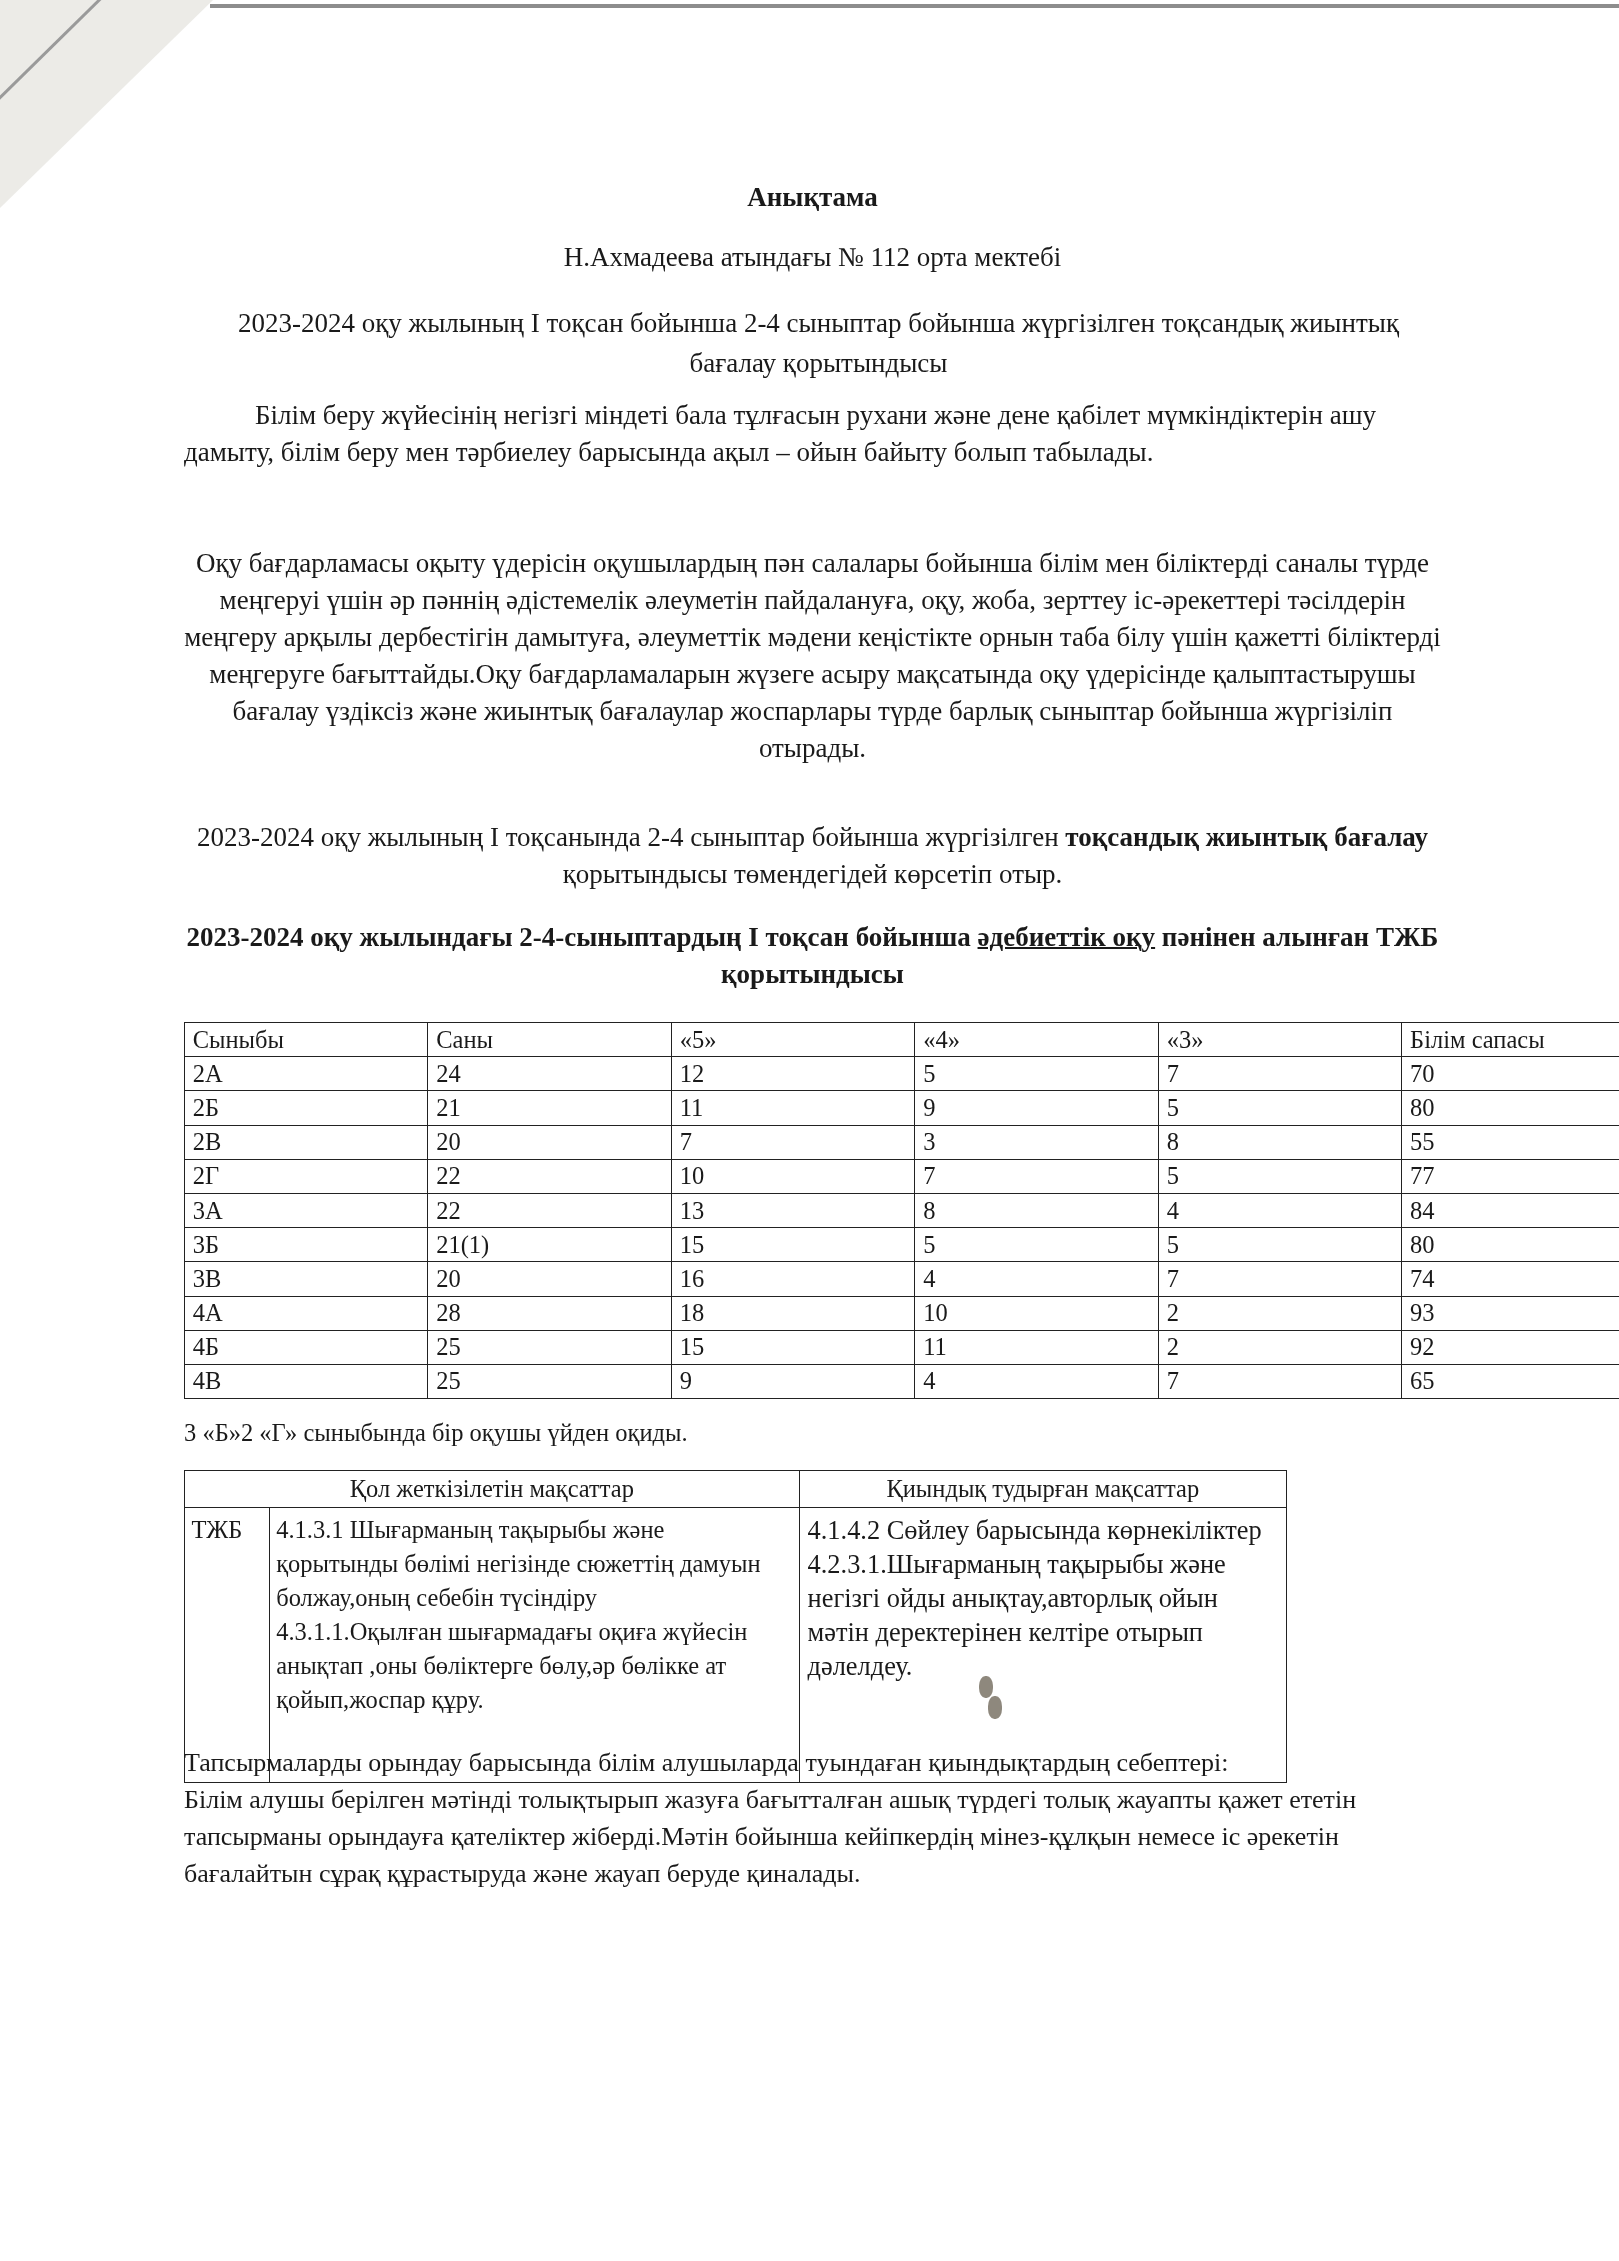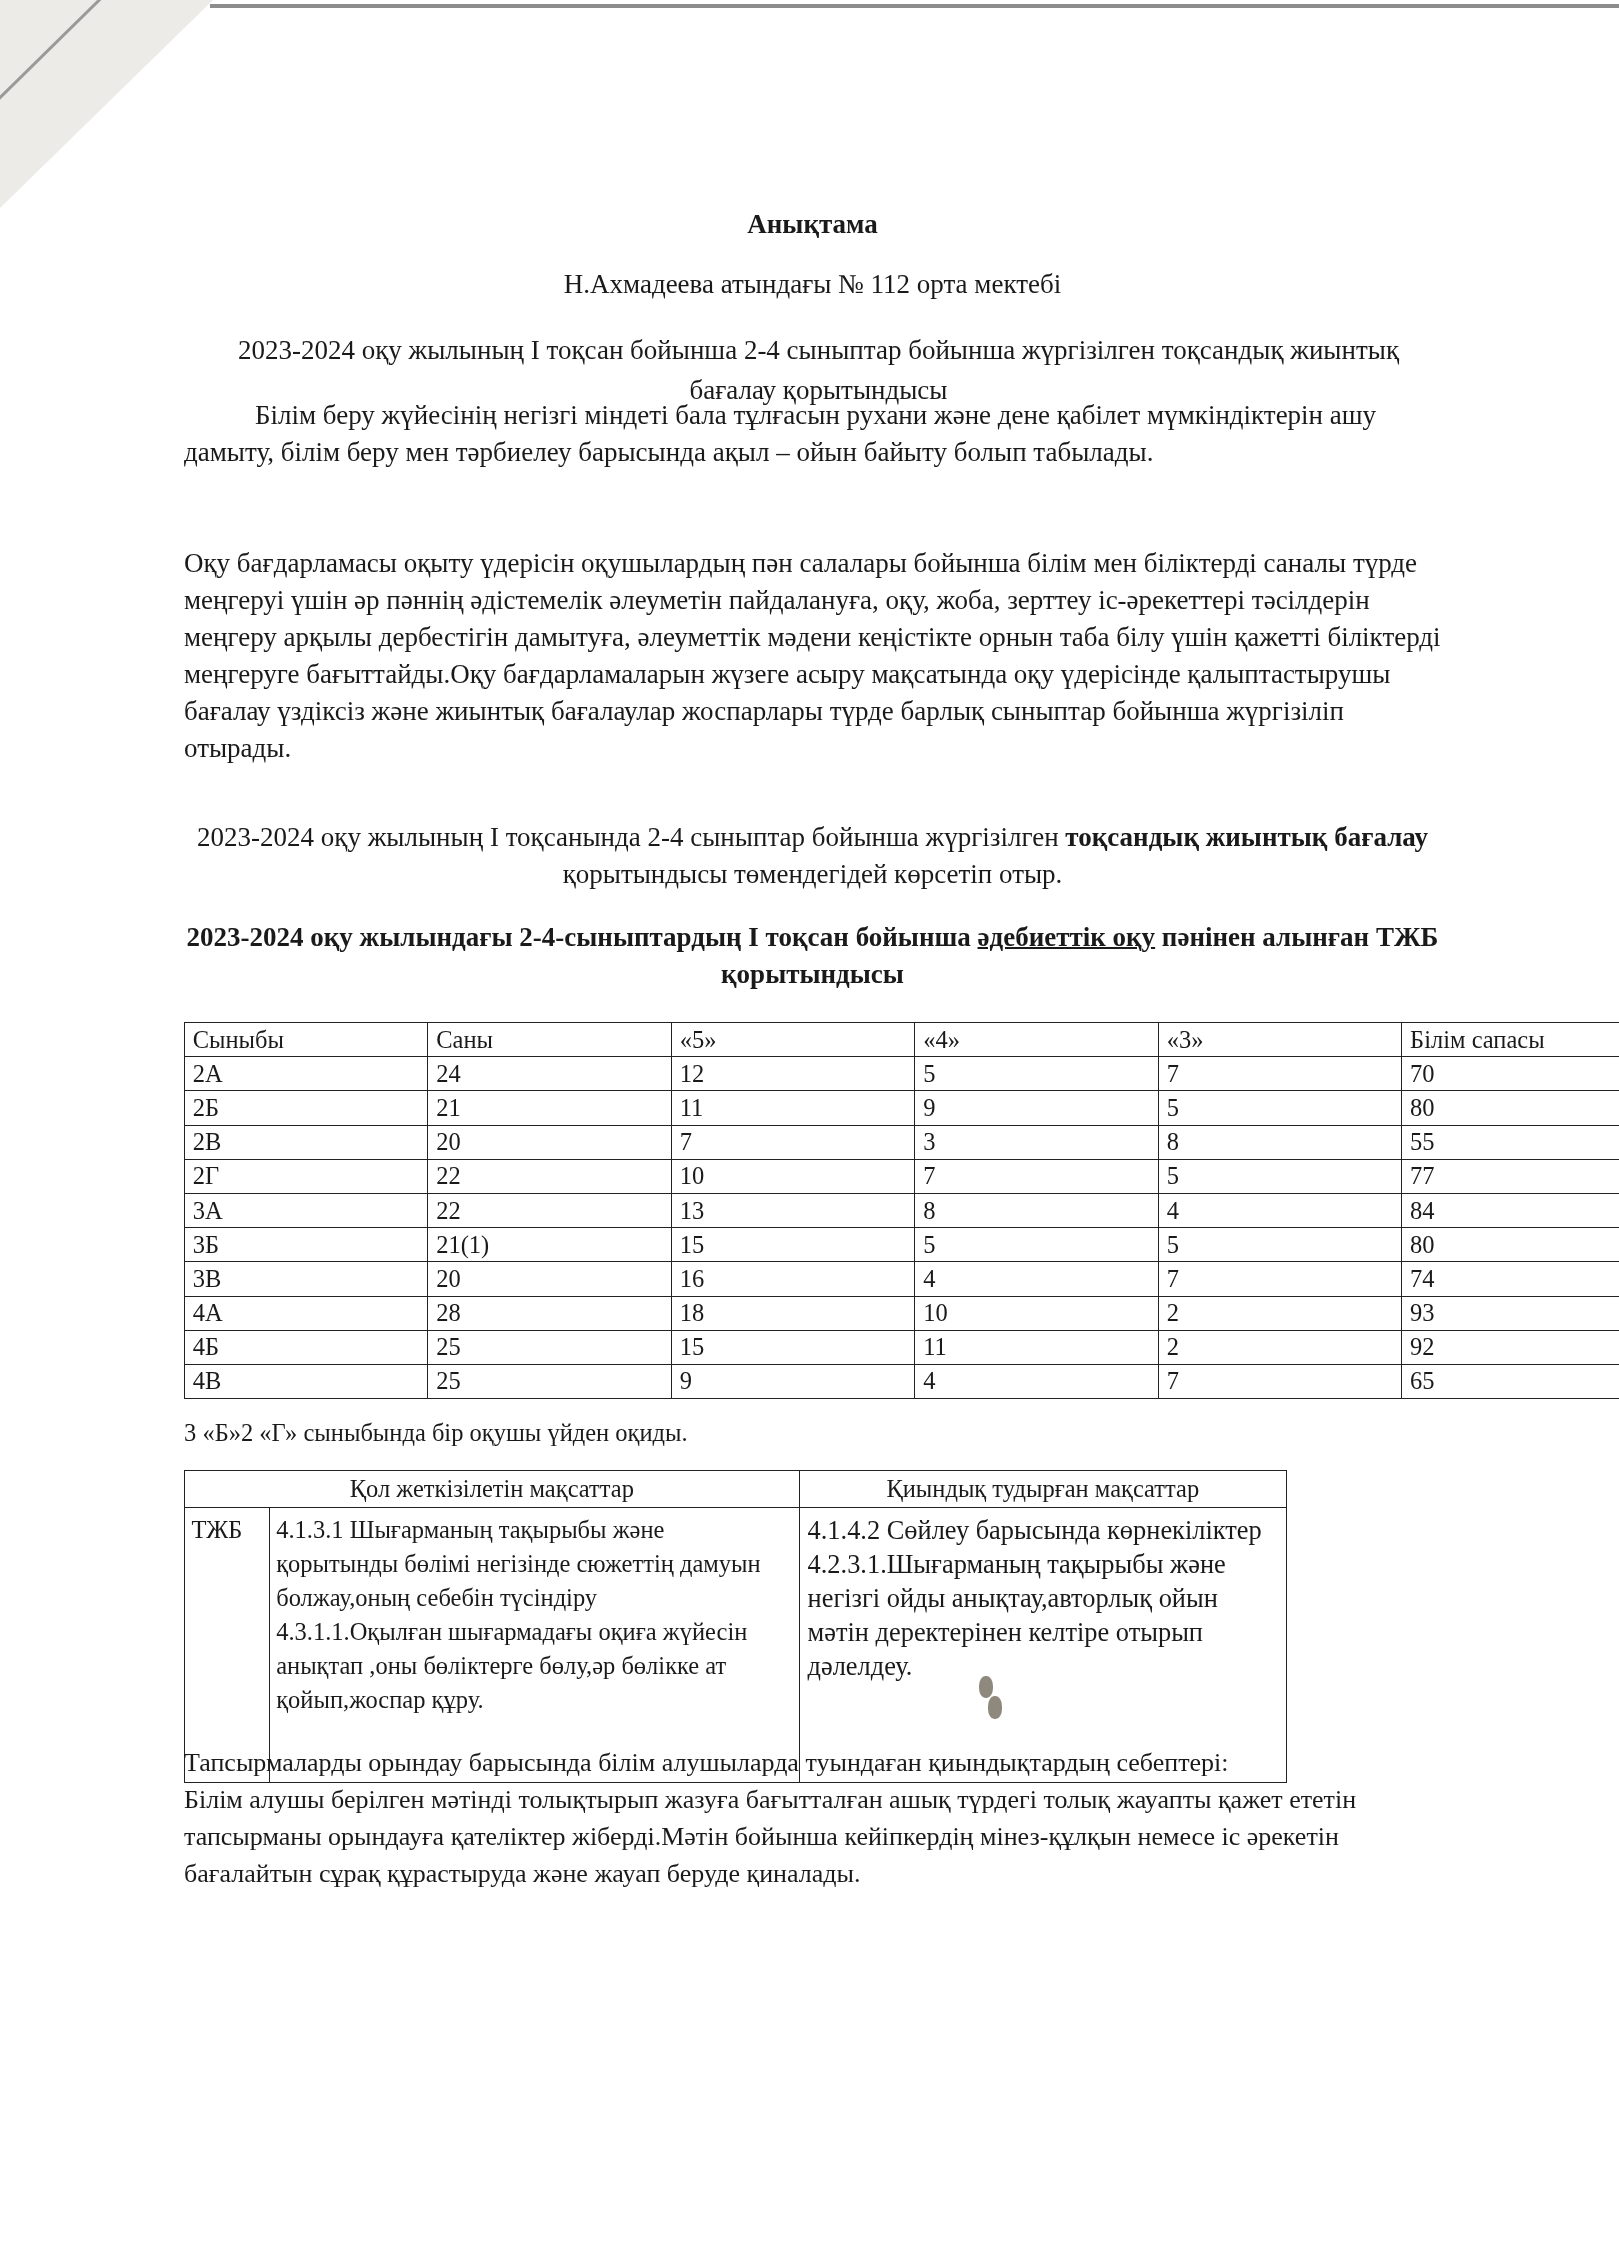--- a/index.html
+++ b/index.html
@@ -10,26 +10,26 @@
   .corner-fold {
     position: absolute; left: 0; top: 0; width: 0; height: 0;
     border-top: 208px solid #ecebe7; border-right: 213px solid transparent;
   }
   .corner-edge {
     position: absolute; left: -6.4px; top: 102px; width: 298px; height: 3.2px; background: #9a9a9a;
     transform: rotate(-44.5deg); transform-origin: left center;
   }
   .top-edge { position: absolute; left: 210px; top: 3.9px; width: 1410px; height: 3.9px; background: #8d8d8d; }
   .page { position: absolute; left: 184px; top: 0; width: 1257px; }
-  .center { text-align: center; margin-top: 27px; }
+  .center { text-align: center; }
   .doc-title { position: absolute; top: 182px; left: 0; right: 0; font-weight: bold; font-size: 27px; }
   .school { position: absolute; top: 242px; left: 0; right: 0; font-size: 27px; }
   .subtitle { position: absolute; top: 303px; left: 12px; right: 0; font-size: 27px; line-height: 40px; }
   .para1 { position: absolute; top: 397px; left: 0; right: 0; font-size: 27px; line-height: 37px; text-indent: 71px; }
-  .para2 { position: absolute; top: 545px; left: 0; right: 0; font-size: 27px; line-height: 37px; }
+  .para2 { position: absolute; top: 545px; left: 0; right: 0; font-size: 27px; line-height: 37px; text-align: center; }
   .para3 { position: absolute; top: 819px; left: 0; right: 0; font-size: 27px; line-height: 37px; text-align: center; }
   .table-title { position: absolute; top: 919px; left: 0; right: 0; font-size: 27px; line-height: 37px; text-align: center; font-weight: bold; }
   .table-title u { text-decoration-thickness: 1.9px; }
   table { border-collapse: collapse; }
   .results { position: absolute; top: 1022px; left: 0; width: 1462px; font-size: 24.5px; }
   .results td, .results th { border: 1.3px solid #222; padding: 2.6px 7.7px; height: 28px; text-align: left; font-weight: normal; vertical-align: top; }
   .results th { width: 16.66%; }
   .note { position: absolute; top: 1419px; left: 0; font-size: 24.5px; }
   .goals { position: absolute; top: 1470px; left: 0; width: 1103px; font-size: 24.5px; }
   .goals td, .goals th { border: 1.3px solid #222; font-weight: normal; vertical-align: top; }

